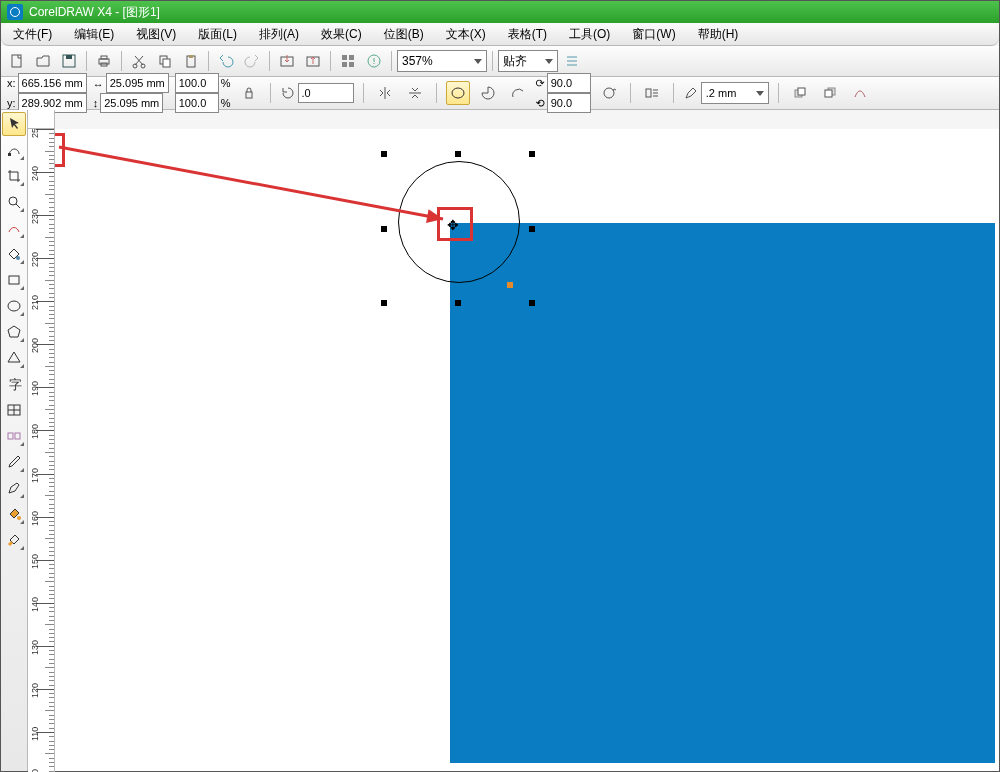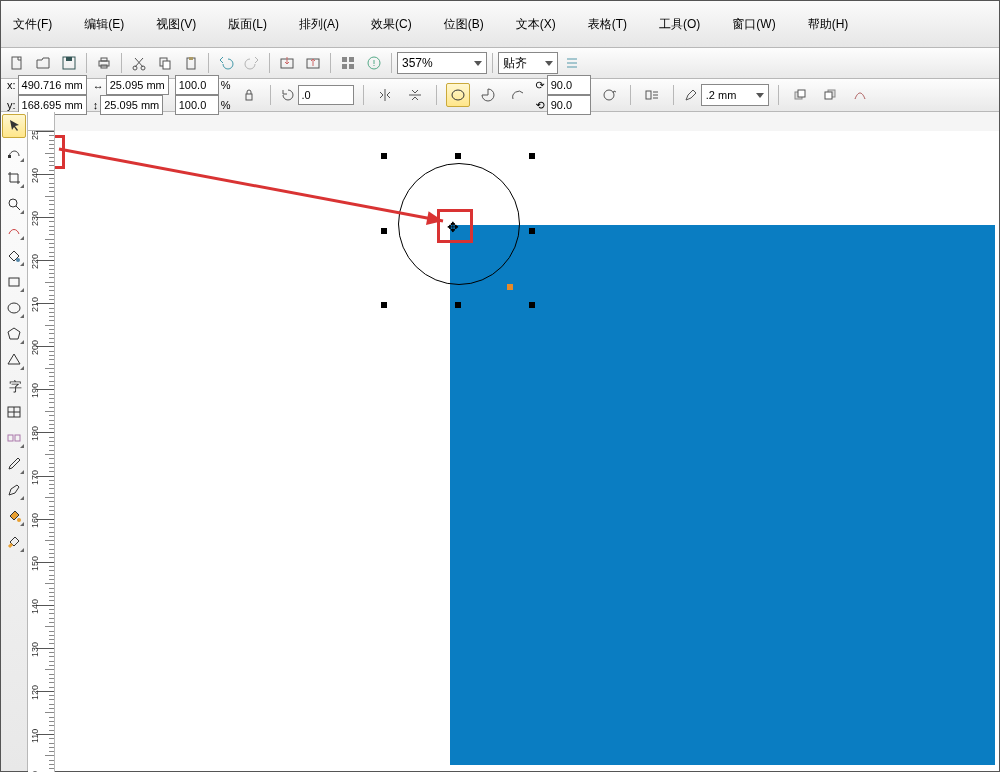--- a/index.html
+++ b/index.html
@@ -21,21 +21,21 @@
   .window{width:1000px;height:772px;display:flex;flex-direction:column;background:var(--bg-light);border:1px solid #555;box-sizing:border-box;}
 
   
   .title-bar{height:22px;background:linear-gradient(to bottom,#4dc24d,#2aa02a);display:flex;align-items:center;padding:0 6px;color:#fff;font-size:12px;}
   .title-bar .logo{width:16px;height:16px;background:#0a7dc2;margin-right:6px;border-radius:2px;position:relative;}
   .title-bar .logo::after{content:"";position:absolute;inset:3px;border:1px solid #fff;border-radius:50%;}
   .title-bar .title-text{white-space:nowrap;}
   .title-bar .spacer{flex:1;}
 
   
-  .menu-bar{height:22px;background:linear-gradient(to bottom,#fbfbfb,#e6e6e6);border-bottom:1px solid var(--border);display:flex;align-items:center;padding:12px 4px;gap:16px;}
+  .menu-bar{height:22px;background:linear-gradient(to bottom,#fbfbfb,#e6e6e6);border-bottom:1px solid var(--border);display:flex;align-items:center;padding:0 4px;gap:6px;border-radius:8px;}
   .menu-bar .mi{padding:2px 8px;color:#000;cursor:default;}
 
   
   .toolbar{height:30px;background:linear-gradient(to bottom,#fdfdfd,#e9e9e9);border-bottom:1px solid var(--border);display:flex;align-items:center;padding:0 4px;gap:2px;}
   .tb-btn{width:22px;height:22px;border:1px solid transparent;border-radius:2px;display:flex;align-items:center;justify-content:center;color:#444;}
   .tb-btn.disabled{opacity:.4;}
   .sep{width:1px;height:20px;background:var(--border);margin:0 3px;}
   .combo{height:20px;border:1px solid var(--border-dark);background:#fff;display:flex;align-items:center;padding:0 4px;min-width:60px;}
   .combo .arrow{margin-left:auto;border-left:4px solid transparent;border-right:4px solid transparent;border-top:5px solid #555;}
   .small-input{height:18px;border:1px solid var(--border-dark);background:#fff;padding:0 3px;display:flex;align-items:center;min-width:55px;}
@@ -75,20 +75,25 @@
   .red-box{position:absolute;border:3px solid var(--highlight);}
 
   
   svg.ico{width:16px;height:16px;display:block;}
 </style>
 </head>
 <body>
 
 <div class="window">
 
+  <div class="title-bar">
+    <span class="logo"></span>
+    <span class="title-text">CorelDRAW X4 - [图形1]</span>
+    <span class="spacer"></span>
+  </div>
 
   <div class="menu-bar">
     <span class="mi">文件(F)</span>
     <span class="mi">编辑(E)</span>
     <span class="mi">视图(V)</span>
     <span class="mi">版面(L)</span>
     <span class="mi">排列(A)</span>
     <span class="mi">效果(C)</span>
     <span class="mi">位图(B)</span>
     <span class="mi">文本(X)</span>
@@ -200,27 +205,27 @@
           <path d="M3 4h10M3 8h10M3 12h10" stroke="#59a"></path>
         </svg>
       </div>
   </div>
 
   <div class="prop-bar">
     <div class="stack">
       <div class="stack-row">
           <span>x:</span>
         <span class="small-input">
-            <span>490.716 mm</span>
+            <span>665.156 mm</span>
           </span>
         </div>
       <div class="stack-row">
           <span>y:</span>
         <span class="small-input">
-            <span>168.695 mm</span>
+            <span>289.902 mm</span>
           </span>
         </div>
     </div>
 
     <div class="stack">
       <div class="stack-row">
           <span>↔</span>
         <span class="small-input">
             <span>25.095 mm</span>
           </span>

